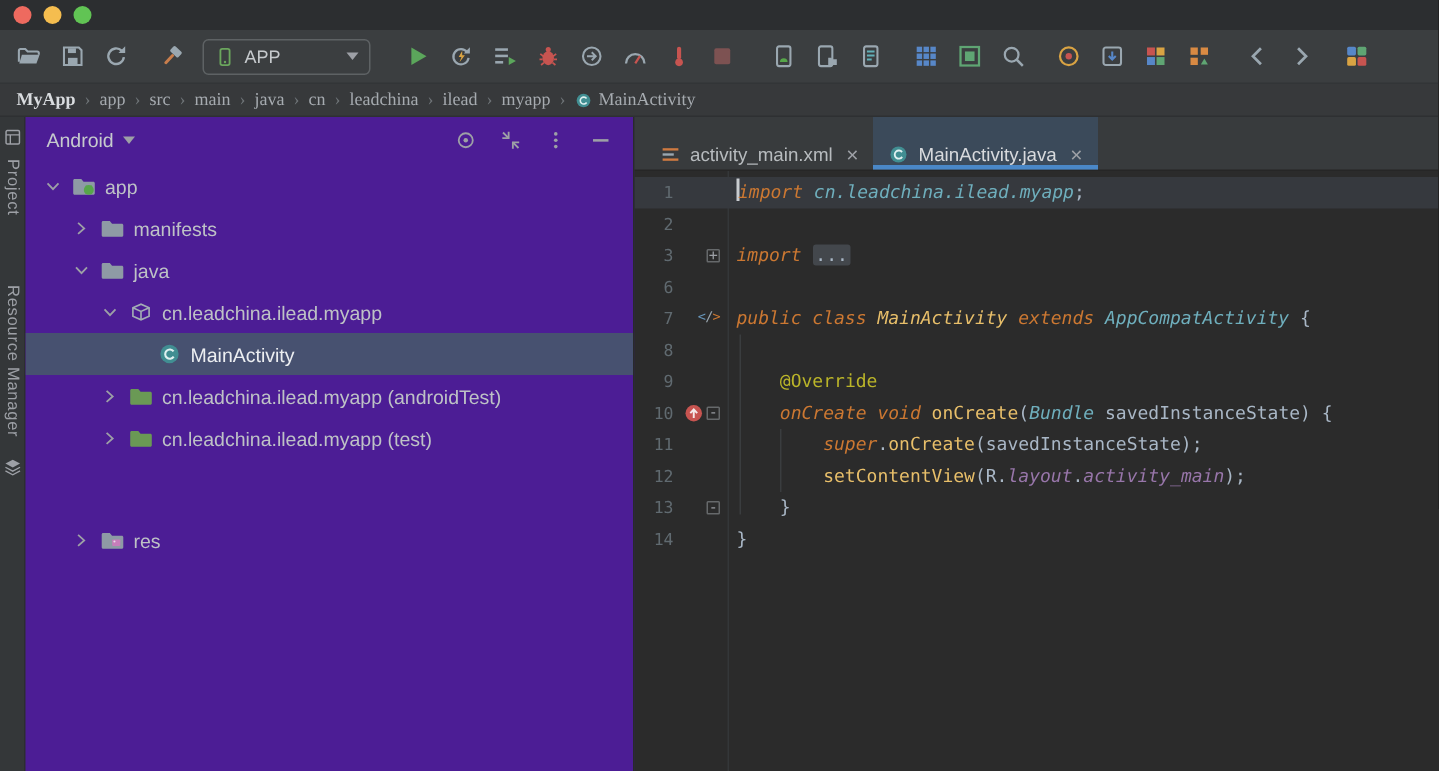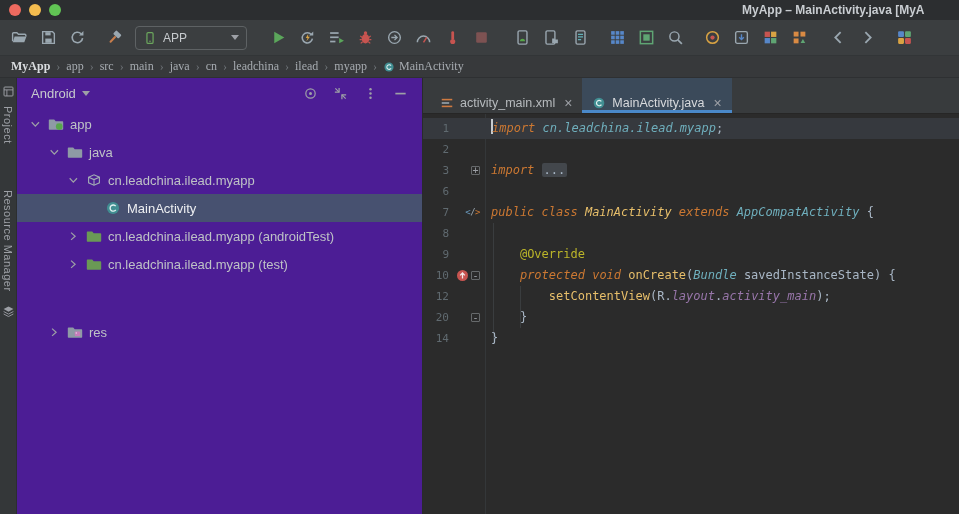--- a/index.html
+++ b/index.html
@@ -90,21 +90,20 @@
 <body>
 
 <div class="window">
 
   <div class="titlebar">
     <div class="traffic">
       <span class="tl red"></span>
       <span class="tl yellow"></span>
       <span class="tl green"></span>
     </div>
-    <div class="win-title">MyApp – MainActivity.java [MyA</div>
   </div>
 
   <div class="toolbar">
     <div class="tb-group" id="tb-left">
         <span class="tb-btn">
           <svg xmlns="http://www.w3.org/2000/svg" viewBox="0 0 16 16">
             <path d="M1.5 11.5v-7a1 1 0 0 1 1-1h3l1.5 1.5h6a1 1 0 0 1 1 1V7" fill="none" stroke="#9AA7B0" stroke-width="1.3"></path>
             <path d="M3.4 7h11.1l-2 5.5H1.7z" fill="#9AA7B0"></path>
           </svg>
         </span>
@@ -397,20 +396,33 @@
                 <path d="M1.8 3.4h4.4l1.5 1.8h6.5c.6 0 1 .4 1 1v6.6c0 .6-.4 1-1 1H1.8c-.6 0-1-.4-1-1V4.4c0-.6.4-1 1-1z" fill="#8E9AA5"></path>
                 <circle cx="11.2" cy="10.6" r="3.3" fill="#57A64A"></circle>
                 <path d="M9.8 8.6l-.6-.9M12.6 8.6l.6-.9" stroke="#57A64A" stroke-width=".8"></path>
               </svg>
             </span>
             <span class="tree-label">app</span>
           </div>
           <div class="tree-row" style="padding-left: 31px;">
             <span class="chev">
               <svg xmlns="http://www.w3.org/2000/svg" viewBox="0 0 16 16">
+                <path d="M5 3.2 10 7.7 5 12.2" fill="none" stroke="#9DA0A6" stroke-width="1.5"></path>
+              </svg>
+            </span>
+            <span class="node-icon">
+              <svg xmlns="http://www.w3.org/2000/svg" viewBox="0 0 16 16">
+                <path d="M1.8 3.4h4.4l1.5 1.8h6.5c.6 0 1 .4 1 1v6.6c0 .6-.4 1-1 1H1.8c-.6 0-1-.4-1-1V4.4c0-.6.4-1 1-1z" fill="#8E9AA5"></path>
+              </svg>
+            </span>
+            <span class="tree-label">manifests</span>
+          </div>
+          <div class="tree-row" style="padding-left: 31px;">
+            <span class="chev">
+              <svg xmlns="http://www.w3.org/2000/svg" viewBox="0 0 16 16">
                 <path d="M3.3 5.2 7.8 10l4.5-4.8" fill="none" stroke="#9DA0A6" stroke-width="1.5"></path>
               </svg>
             </span>
             <span class="node-icon">
               <svg xmlns="http://www.w3.org/2000/svg" viewBox="0 0 16 16">
                 <path d="M1.8 3.4h4.4l1.5 1.8h6.5c.6 0 1 .4 1 1v6.6c0 .6-.4 1-1 1H1.8c-.6 0-1-.4-1-1V4.4c0-.6.4-1 1-1z" fill="#8E9AA5"></path>
               </svg>
             </span>
             <span class="tree-label">java</span>
           </div>
@@ -551,29 +563,34 @@
           <div class="code-line">
             <span class="ln">10</span>
             <span class="gutter-cell">
               <span class="ovr">
                 <svg viewBox="0 0 11 11" width="11" height="11" xmlns="http://www.w3.org/2000/svg">
                   <path d="M5.5 8.6V3.4M3.2 5.4 5.5 3l2.3 2.4" stroke="#F4E9E9" stroke-width="1.3" fill="none"></path>
                 </svg>
               </span>
               <span class="fold-box">-</span>
             </span>
-            <span class="code-text"><span class="tk-def">    </span><span class="tk-kw">protected void </span><span class="tk-met">onCreate</span><span class="tk-def">(</span><span class="tk-cls">Bundle </span><span class="tk-def">savedInstanceState) {</span></span>
+            <span class="code-text"><span class="tk-def">    </span><span class="tk-kw">onCreate void </span><span class="tk-met">onCreate</span><span class="tk-def">(</span><span class="tk-cls">Bundle </span><span class="tk-def">savedInstanceState) {</span></span>
+          </div>
+          <div class="code-line">
+            <span class="ln">11</span>
+            <span class="gutter-cell"></span>
+            <span class="code-text"><span class="tk-def">        </span><span class="tk-kw">super</span><span class="tk-def">.</span><span class="tk-met">onCreate</span><span class="tk-def">(savedInstanceState);</span></span>
           </div>
           <div class="code-line">
             <span class="ln">12</span>
             <span class="gutter-cell"></span>
             <span class="code-text"><span class="tk-def">        </span><span class="tk-met">setContentView</span><span class="tk-def">(R.</span><span class="tk-fld">layout</span><span class="tk-def">.</span><span class="tk-fld">activity_main</span><span class="tk-def">);</span></span>
           </div>
           <div class="code-line">
-            <span class="ln">20</span>
+            <span class="ln">13</span>
             <span class="gutter-cell">
               <span class="fold-box">-</span>
             </span>
             <span class="code-text"><span class="tk-def">    </span><span class="tk-def">}</span></span>
           </div>
           <div class="code-line">
             <span class="ln">14</span>
             <span class="gutter-cell"></span>
             <span class="code-text"><span class="tk-def">}</span></span>
           </div>

